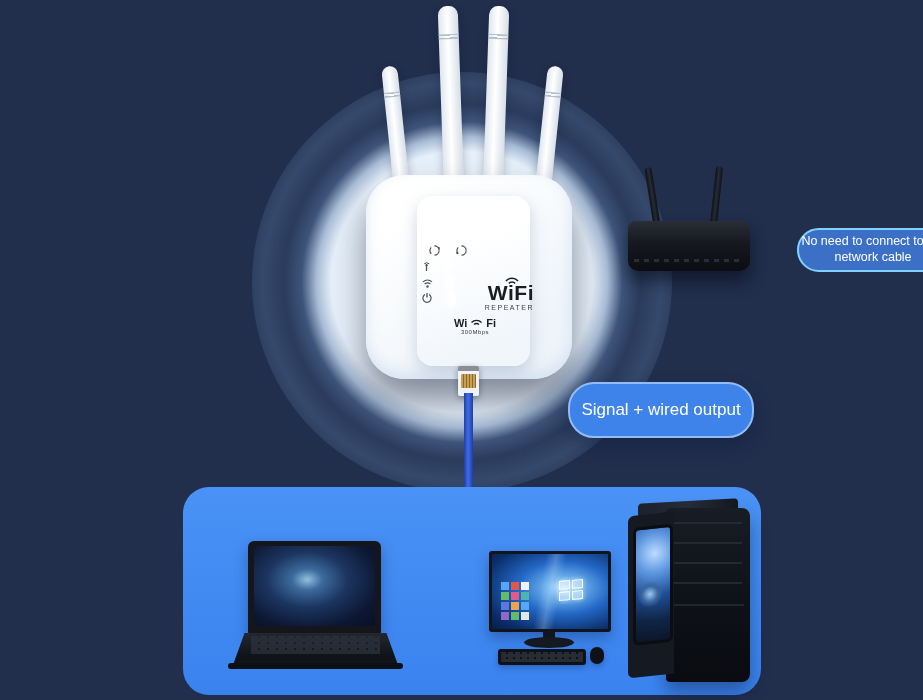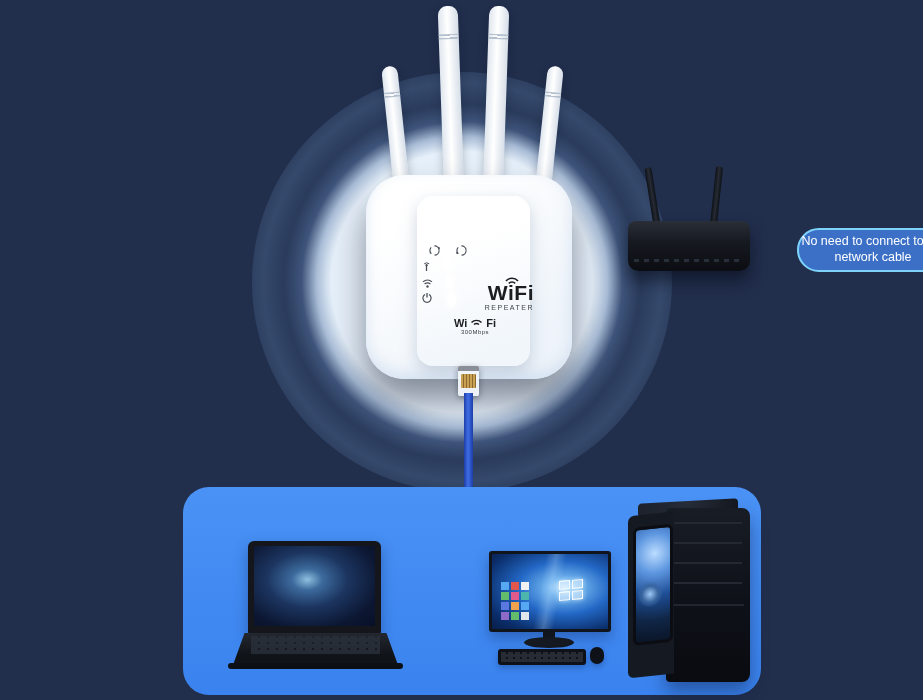--- a/index.html
+++ b/index.html
@@ -248,20 +248,23 @@
   </div>
 
   <div class="abs router-ant" style="left:649px;top:167px;width:7px;height:60px;transform:rotate(-9deg);"></div>
   <div class="abs router-ant" style="left:713px;top:166px;width:7px;height:60px;transform:rotate(6deg);"></div>
   <div class="abs router-body">
     <div class="edge"></div>
   </div>
 
   <div class="abs pill small">
     <span>No need to connect to the network cable</span>
+  </div>
+  <div class="abs pill big">
+    <span>Signal + wired output</span>
   </div>
 
   <div class="abs panel"></div>
 
   <div class="abs lap-lid">
     <div class="lap-screen"></div>
   </div>
   <div class="abs lap-base">
     <div class="lap-keys"></div>
   </div>

